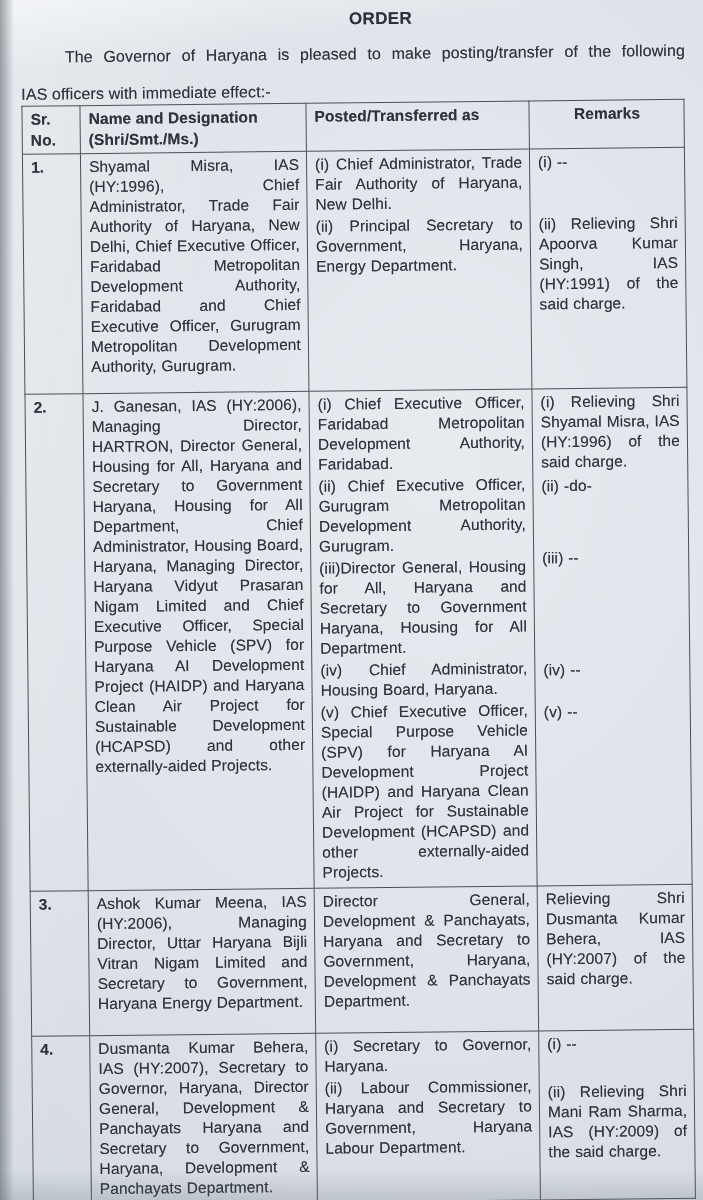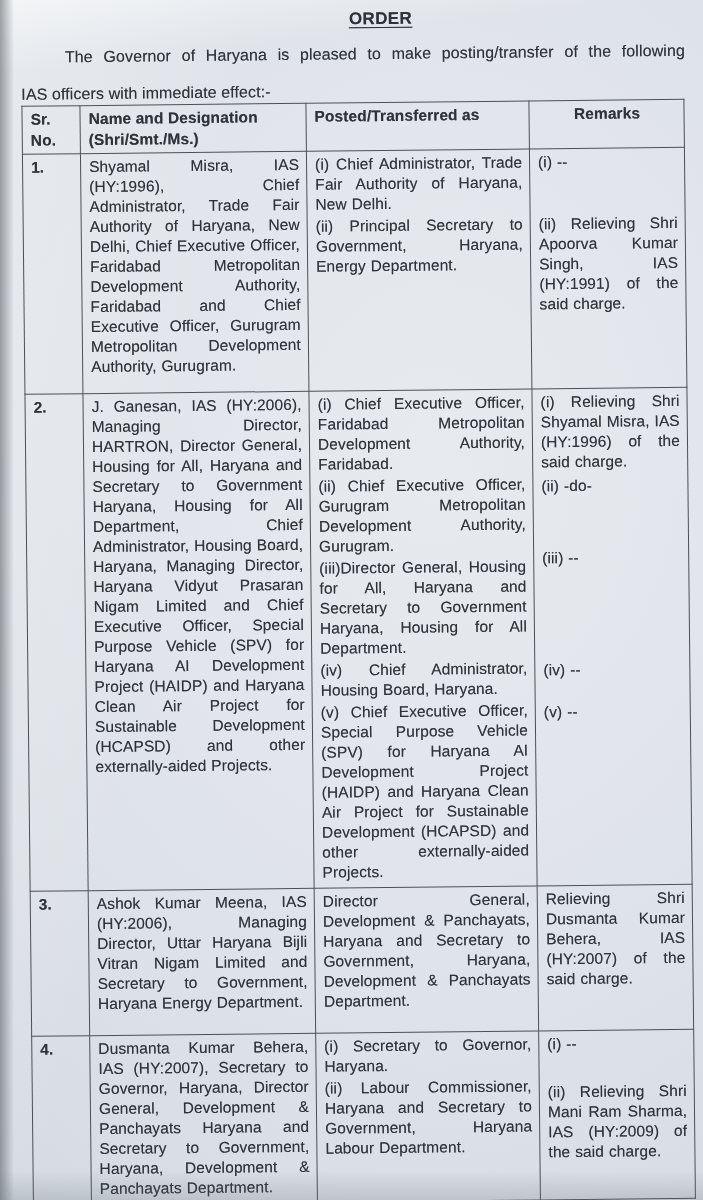--- a/index.html
+++ b/index.html
@@ -31,21 +31,21 @@
     transform-origin:55% 45%;
     color:#2e333b;
     text-shadow:0 0 0.6px rgba(46,51,59,0.55);
     letter-spacing:0.1px;
   }
   .content{position:absolute;left:26px;top:8px;width:664px;}
   .doc-title{
     text-align:center;padding-left:56px;
     font-size:17px;font-weight:bold;line-height:22px;
   }
-  .doc-title .t{text-decoration:underline;text-underline-offset:3px;letter-spacing:0.4px;}
+  .doc-title .t{text-underline-offset:3px;letter-spacing:0.4px;}
   .intro1{
     margin:13px 0 0 0;font-size:16px;line-height:21px;
     text-align:justify;text-align-last:justify;text-indent:44px;
     word-spacing:1.5px;
   }
   .intro2{margin:16px 0 0 0;font-size:16px;line-height:21px;}
   table.order{
     margin-top:1px;width:662px;table-layout:fixed;
     border-collapse:collapse;
     font-size:15.5px;line-height:20px;

